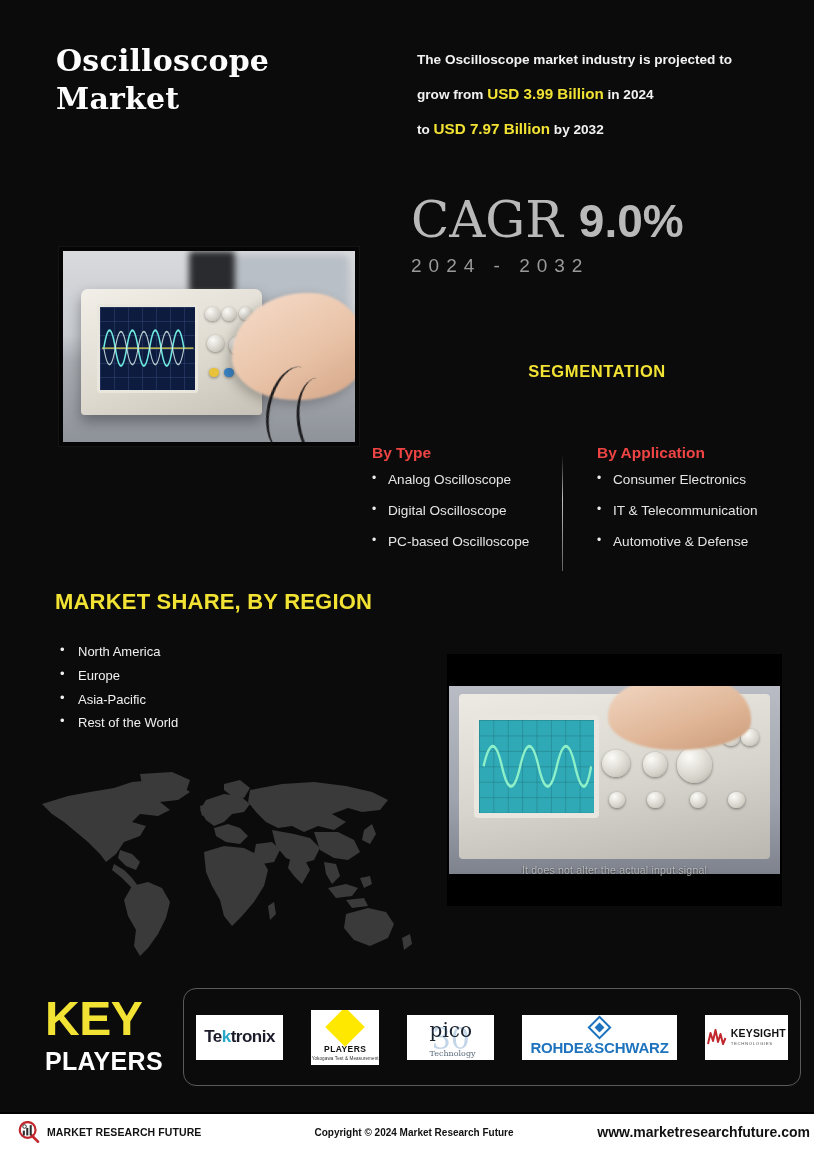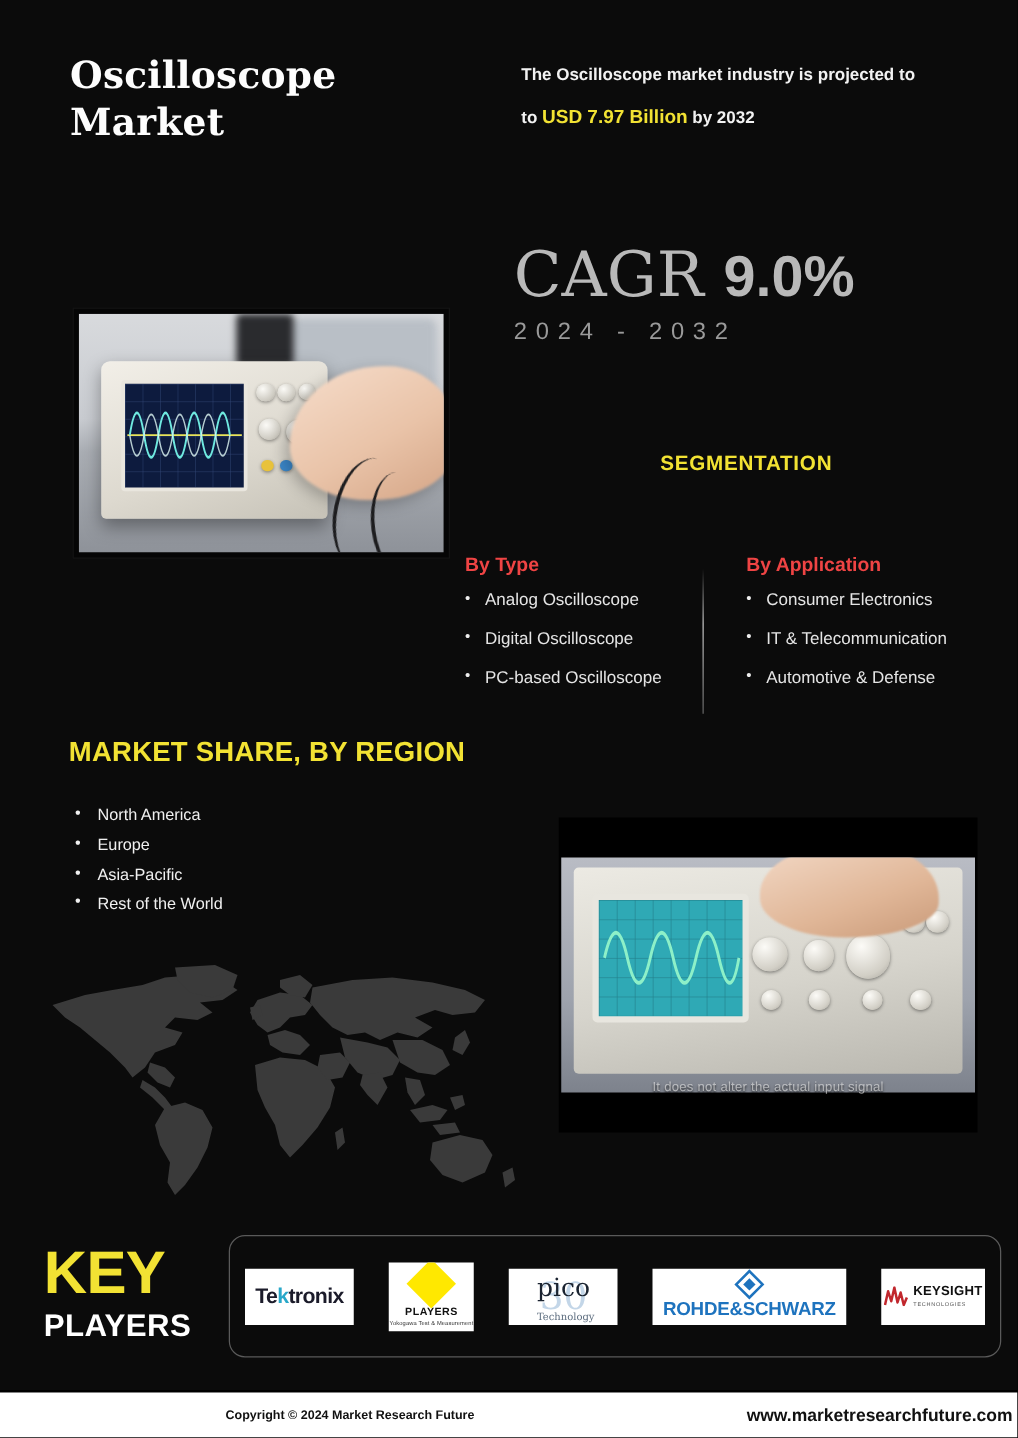--- a/index.html
+++ b/index.html
@@ -175,21 +175,21 @@
     border-radius:45% 40% 55% 50%/55% 60% 40% 45%;
     filter:blur(1px);
   }
   #video-caption {
     position:absolute; left:0; right:0; bottom:30px;
     text-align:center; font-size:10.5px; color:rgba(235,235,235,.62);
     text-shadow:0 1px 2px rgba(0,0,0,.8); letter-spacing:.2px;
   }
 
   
-  #key-players-label { left:35px; top:996px; width:140px; }
+  #key-players-label { left:45px; top:996px; width:140px; }
   #kp-key {
     color:#f2e233; font-weight:bold; font-size:48px; line-height:.96;
     letter-spacing:-.5px;
   }
   #kp-players {
     color:#ffffff; font-weight:bold; font-size:25px; line-height:1.2;
     margin-top:4px; letter-spacing:.3px;
   }
   #logos-box {
     left:183px; top:988px; width:618px; height:98px;
@@ -257,20 +257,23 @@
   #footer-divider { position:absolute; left:0; bottom:36px; width:814px; height:2px; background:#000; }
 </style>
 </head>
 <body>
 
 <div class="abs" id="page-title">Oscilloscope Market</div>
 
 <div class="abs" id="intro">
   <div>
     <span>The Oscilloscope market industry is projected to</span>
+  </div>
+  <div>
+    <span>grow from </span><span class="hl">USD 3.99 Billion</span><span> in 2024</span>
   </div>
   <div>
     <span>to </span><span class="hl">USD 7.97 Billion</span><span> by 2032</span>
   </div>
 </div>
 
 <div class="abs" id="cagr-block">
   <div id="cagr-main">
     <span id="cagr-label">CAGR </span><span id="cagr-value">9.0%</span>
   </div>
@@ -448,15 +451,26 @@
         <div class="key-word">KEYSIGHT</div>
         <div class="key-sub">TECHNOLOGIES</div>
       </div>
     </div>
   </div>
 
 </div>
 
 <div id="footer-divider"></div>
 <div id="footer">
+  <div id="footer-brand">
+    <svg id="mrf-logo" viewBox="0 0 32 32">
+      <circle cx="14" cy="13" r="11.5" fill="none" stroke="#c1272d" stroke-width="3.2"></circle>
+      <path d="M20,21 L29,30" stroke="#c1272d" stroke-width="4" stroke-linecap="round"></path>
+      <rect x="7" y="14" width="3" height="7" fill="#2b2b2b"></rect>
+      <rect x="12" y="10" width="3" height="11" fill="#2b2b2b"></rect>
+      <rect x="17" y="6" width="3" height="15" fill="#2b2b2b"></rect>
+      <circle cx="9.5" cy="8" r="2.6" fill="none" stroke="#2b2b2b" stroke-width="1.4"></circle>
+    </svg>
+    <span id="footer-brand-text">MARKET RESEARCH FUTURE</span>
+  </div>
   <div id="footer-copyright">Copyright © 2024 Market Research Future</div>
   <div id="footer-url">www.marketresearchfuture.com</div>
 </div>
 
 </body></html>

